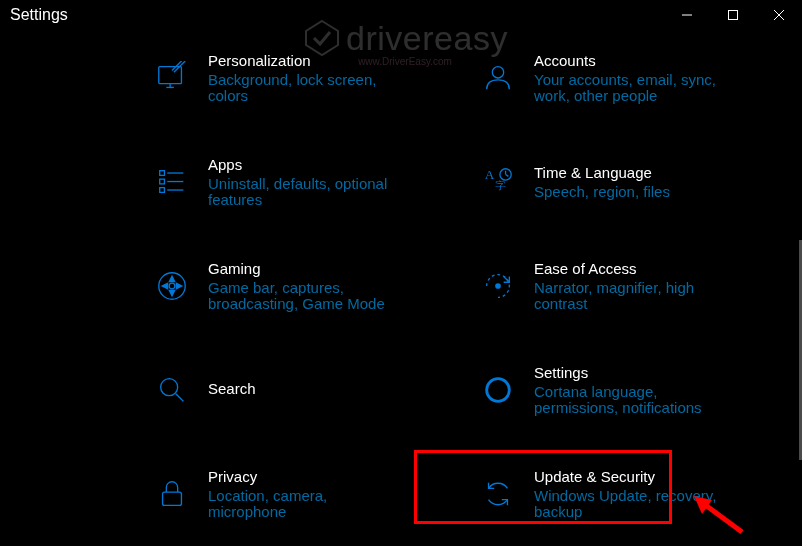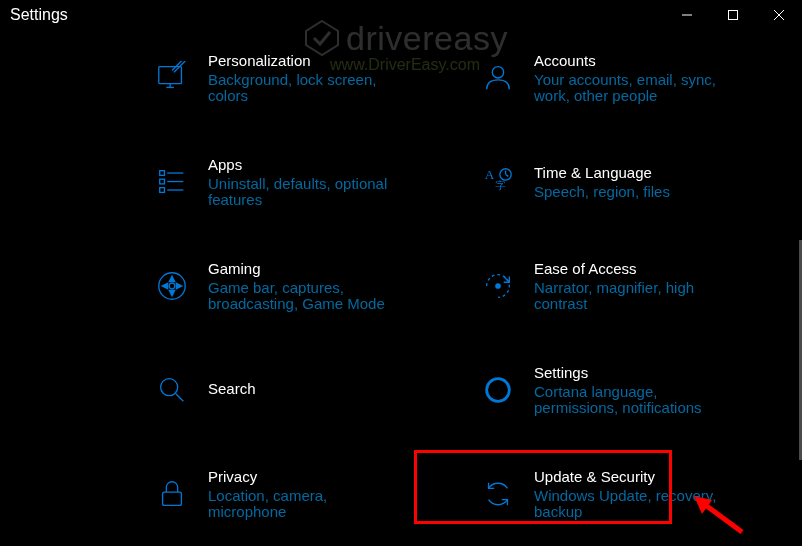--- a/index.html
+++ b/index.html
@@ -49,22 +49,22 @@
     gap: 4px;
   }
   .watermark .wm-text {
     font-size: 34px;
     font-weight: 400;
     color: #fff;
     letter-spacing: 0.5px;
   }
   .watermark .wm-sub {
     text-align: center;
-    font-size: 16px;
-    color: #bef264;
+    font-size: 10px;
+    color: #f9a8d4;
     margin-top: -2px;
   }
 
   
   .content {
     position: absolute;
     top: 30px;
     left: 150px;
     right: 30px;
     bottom: 10px;

